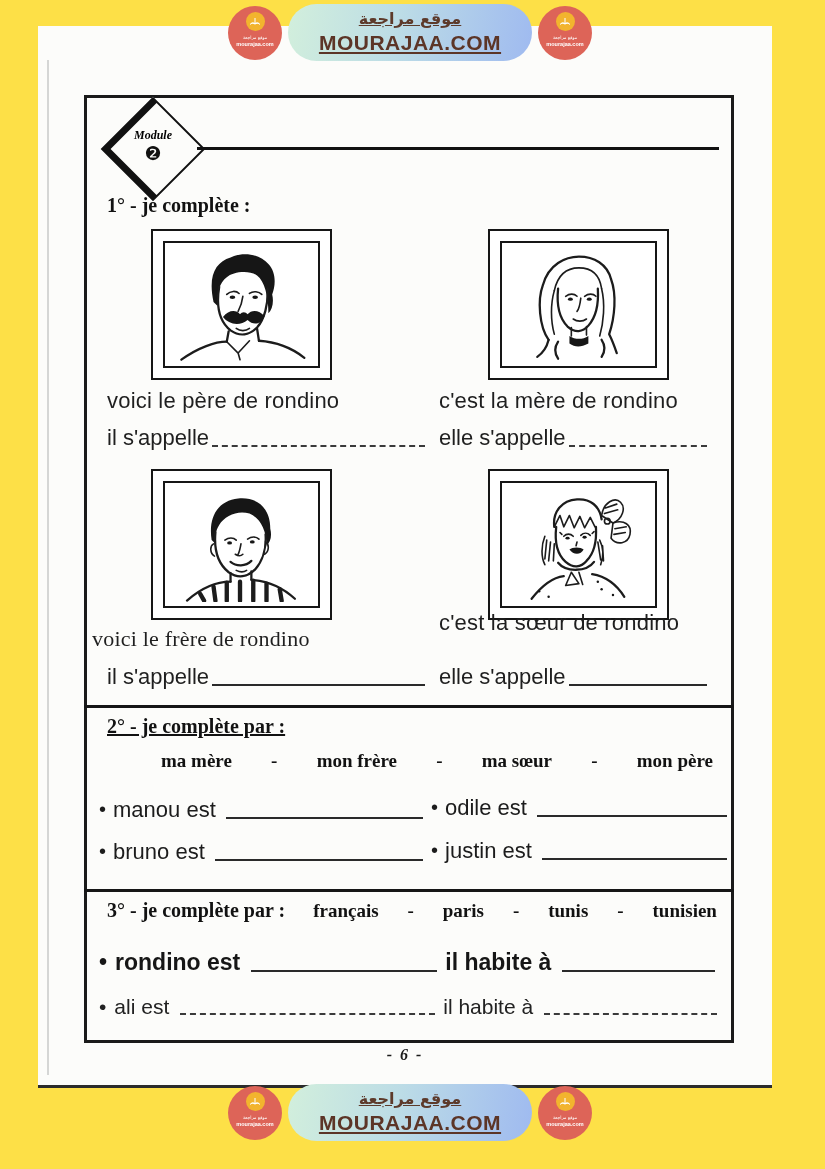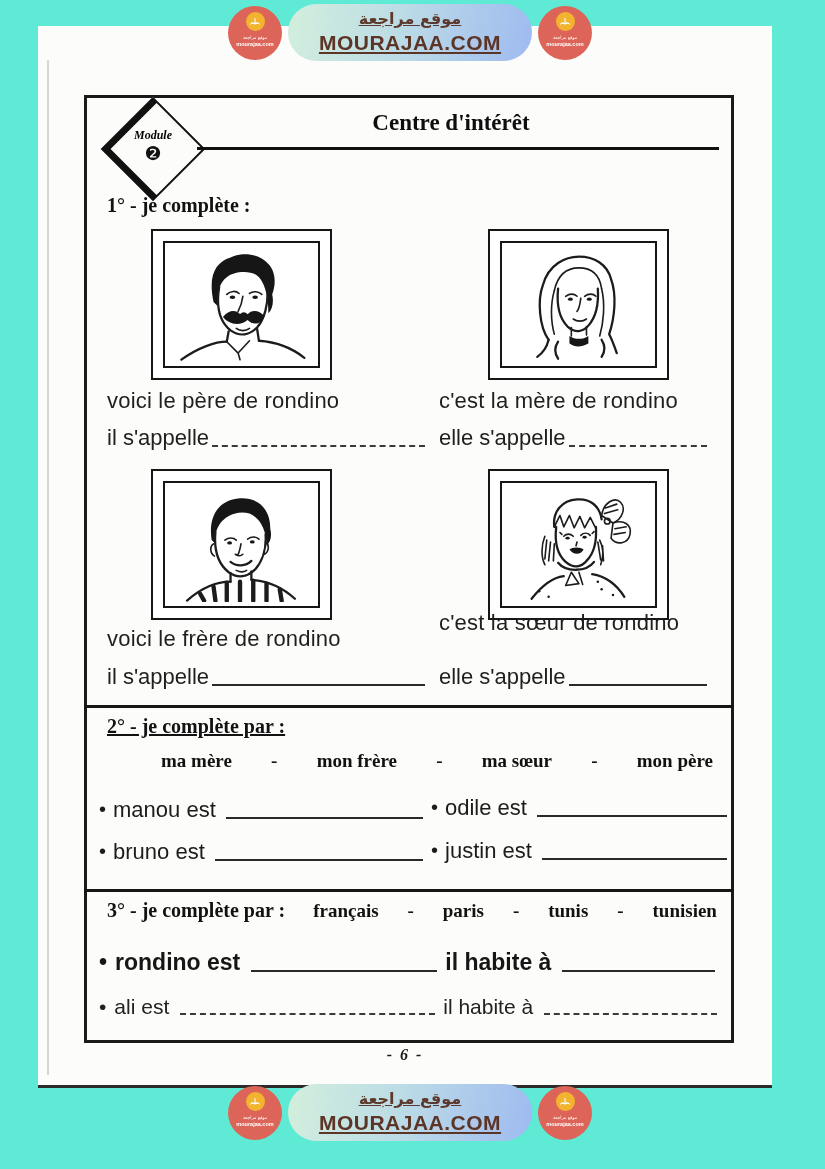--- a/index.html
+++ b/index.html
@@ -1,19 +1,19 @@
 <!DOCTYPE html>
 <html><head>
 <meta charset="utf-8">
 <style>
   * { margin:0; padding:0; box-sizing:border-box; }
   html,body { width:825px; height:1169px; }
   body { font-family:"Liberation Sans", sans-serif; background:#b3c6cf; position:relative; overflow:hidden; }
 
-  .page { position:absolute; inset:0; width:825px; height:1169px; background:#5eead4; }
+  .page { position:absolute; inset:0; width:825px; height:1169px; background:#fde047; }
 
   
   .paper { position:absolute; left:38px; top:26px; width:734px; height:1062px;
            background:#fcfcfa; border-bottom:3px solid #2b2b2b; }
   .paper::before { content:""; position:absolute; left:9px; top:34px; bottom:10px; width:2px;
                    background:rgba(110,115,118,.28); }
 
   
   .banner { position:absolute; left:228px; display:flex; align-items:flex-start; gap:6px; z-index:9; }
   .banner.top { top:4px; }
@@ -54,21 +54,21 @@
   
   .frame { width:181px; height:151px; border:2px solid #161616; padding:10px; background:#fff; }
   .frame-in { width:100%; height:100%; border:2px solid #161616; display:flex;
               align-items:center; justify-content:center; overflow:hidden; }
   .frame svg { width:94%; height:94%; }
   .f1 { left:64px; top:131px; } .f2 { left:401px; top:131px; }
   .f3 { left:64px; top:371px; } .f4 { left:401px; top:371px; }
 
   .cap { font-size:22px; color:#1f1f1f; letter-spacing:.2px; white-space:nowrap; }
   .c1 { left:20px;  top:290px; } .c2 { left:352px; top:290px; }
-  .c3 { left:20px;  top:528px; } .c4 { left:352px; top:512px;text-align:right; }
+  .c3 { left:5px;  top:528px;font-family:Liberation Serif, serif; } .c4 { left:352px; top:512px;text-align:right; }
 
   .prompt { display:flex; align-items:flex-end; font-size:22px; color:#1f1f1f;text-align:right; }
   .p1 { left:20px;  top:327px; width:318px; } .p2 { left:352px; top:327px; width:268px; }
   .p3 { left:20px;  top:566px; width:318px; } .p4 { left:352px; top:566px; width:268px; }
   .bl { display:inline-block; flex:1; margin:0 0 4px 3px; border-bottom:2px solid #2a2a2a; }
   .bl.dash { border-bottom:2px dashed #3a3a3a; }
   .bl.fix { flex:none; }
 
   .divider { left:-3px; right:-3px; border-top:3px solid #161616; }
   .d1 { top:607px; } .d2 { top:791px; }
@@ -137,21 +137,20 @@
   </div>
 
   <div class="sheet">
 
     <div class="abs diamond"></div>
     <div class="abs badge-txt">
       <span class="mod">Module</span>
       <span class="num">❷</span>
     </div>
 
-    <div class="abs sheet-title">Centre d'intérêt</div>
     <div class="abs title-line"></div>
 
     <div class="abs h1 serifB">1° - je complète :</div>
 
     <div class="abs frame f1">
       <div class="frame-in">
         <svg viewBox="0 0 152 122">
           <path class="ink" d="M46,58 C40,30 48,16 64,11 C78,4 96,8 104,18 C112,26 112,40 108,50 C110,58 108,66 104,70 C104,52 100,36 92,30 C84,24 66,26 60,32 C52,38 50,48 50,62 Z"></path>
           <path class="art" d="M52,42 C48,66 54,80 64,88 C74,95 84,93 92,85 C100,76 104,60 103,44"></path>
           <path class="art thin" d="M60,50 C64,46 70,46 73,49 M84,49 C88,46 94,47 97,50"></path>

